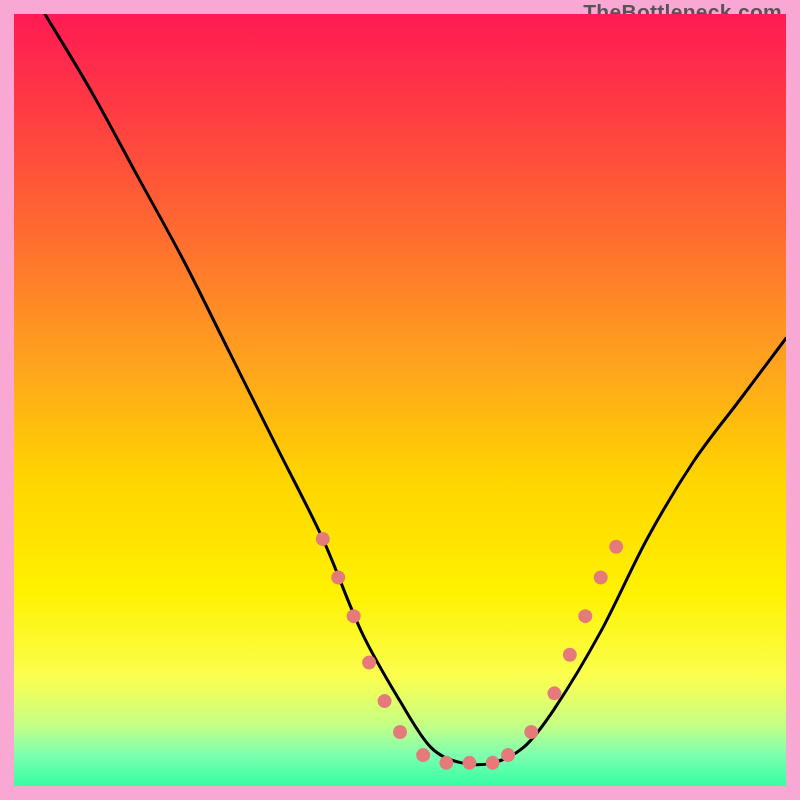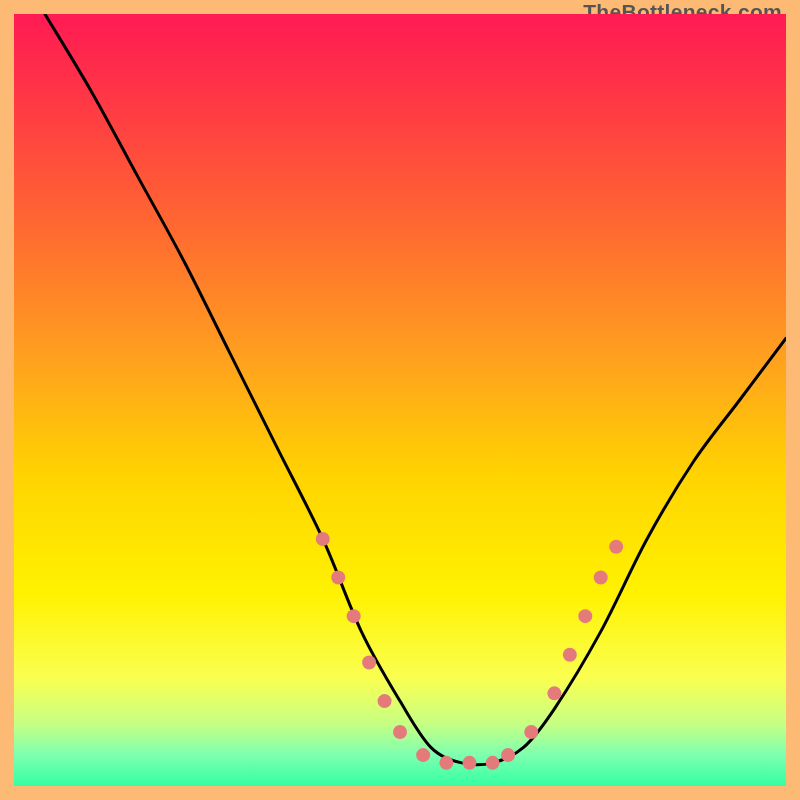--- a/index.html
+++ b/index.html
@@ -7,21 +7,21 @@
     padding: 0;
     width: 800px;
     height: 800px;
     background: #000;
     font-family: Arial, Helvetica, sans-serif;
     overflow: hidden;
   }
   .frame {
     position: absolute;
     inset: 0;
-    background: #fdba74;
+    background: #f9a8d4;
   }
   .plot-area {
     position: absolute;
     left: 14px;
     top: 14px;
     width: 772px;
     height: 772px;
     overflow: hidden;
   }
   .gradient-bg {

